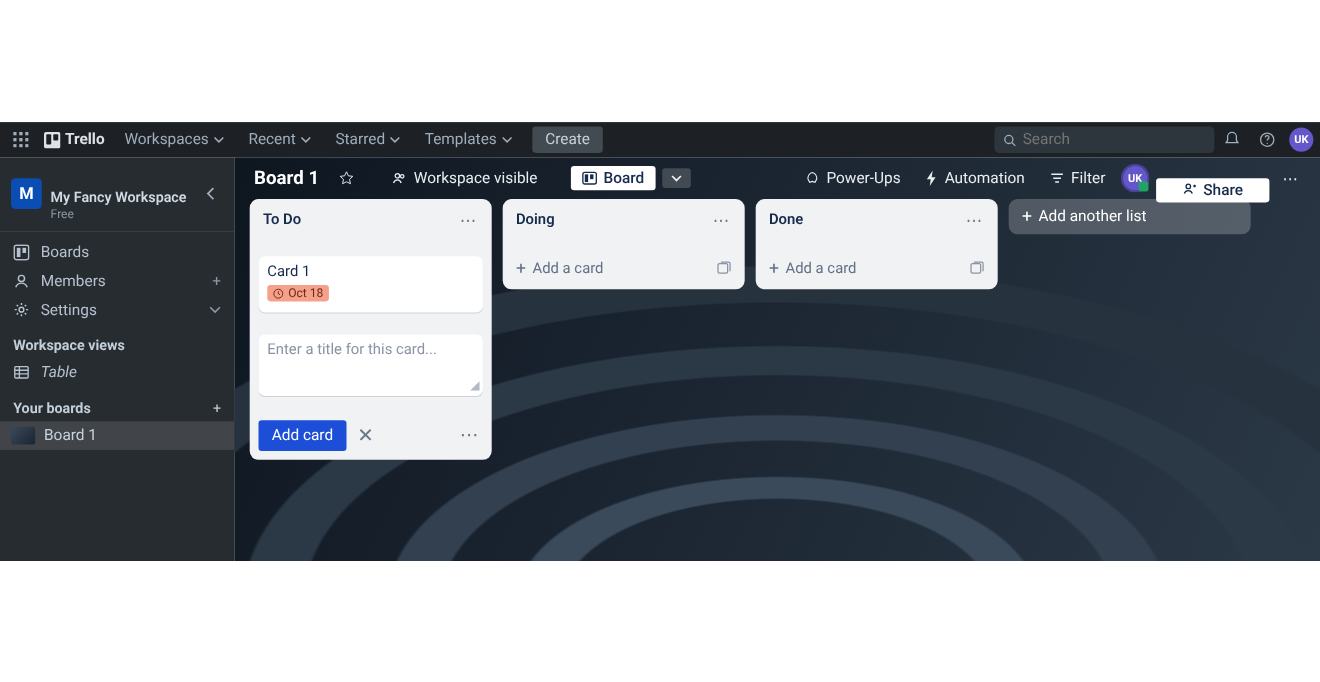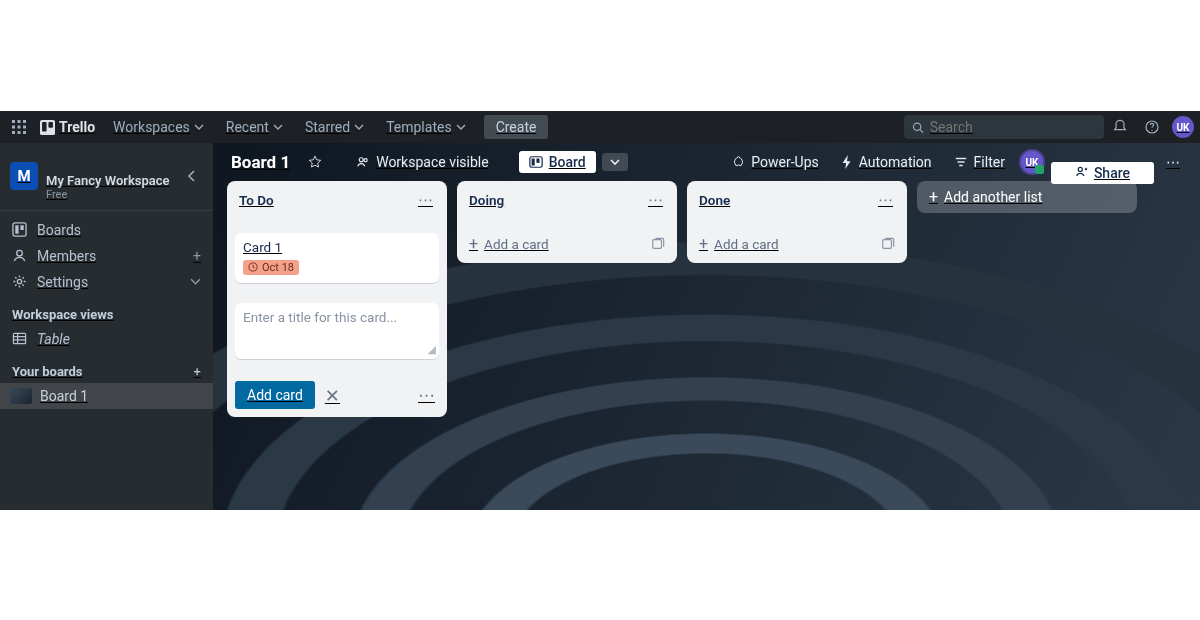--- a/index.html
+++ b/index.html
@@ -1,18 +1,18 @@
 <!DOCTYPE html>
 <html><head>
 <meta charset="utf-8">
 <style>
 * { margin:0; padding:0; box-sizing:border-box; font-family:-apple-system,BlinkMacSystemFont,"Segoe UI",Roboto,sans-serif; }
 body { width:1200px; height:620px; background:#fff; overflow:hidden; }
 .whitespace-top { height:111px; background:#fff; }
-.app { height:399px; display:flex; flex-direction:column; position:relative;text-decoration:underline; }
+.app { height:399px; display:flex; flex-direction:column; position:relative; }
 
 .topnav { height:32px; background:#1d2125; color:#9fadbc; display:flex; align-items:center; padding:0 6px; font-size:14px; }
 .topnav .apps-icon { padding:0 6px; cursor:pointer; }
 .topnav .logo { display:flex; align-items:center; gap:4px; padding:0 8px; font-weight:700; color:#dfe1e6; }
 .topnav .nav-items { display:flex; align-items:center; gap:2px; }
 .topnav .nav-item { display:flex; align-items:center; gap:4px; padding:4px 10px; cursor:pointer; border-radius:3px; }
 .topnav .create-btn { background:#424b52; color:#c7d1db; padding:4px 12px; margin-left:6px; border-radius:3px; cursor:pointer; }
 .topnav .spacer { flex:1; }
 .topnav .search { display:flex; align-items:center; gap:6px; background:#2d363c; padding:4px 8px; border-radius:4px; width:200px; color:#9fadbc; }
 .topnav .search input { background:none; border:none; outline:none; color:#9fadbc; font-size:14px; width:100%; }
@@ -58,21 +58,21 @@
 .list-title { font-size:13.5px; font-weight:600; color:#172b4d; flex:1; }
 .list-menu { color:#6b778c; cursor:pointer; padding:2px; font-size:15px; }
 .card { background:#fff; border-radius:6px; padding:6px 8px 8px; box-shadow:0 1px 0 rgba(9,30,66,0.15); cursor:pointer; font-size:13.5px; color:#172b4d; }
 .card-badges { margin-top:4px; }
 .due-badge { display:inline-flex; align-items:center; gap:4px; background:#f5a08a; color:#6b2c17; font-size:11px; padding:1px 5px; border-radius:3px; }
 .composer { background:#fff; border-radius:6px; box-shadow:0 1px 0 rgba(9,30,66,0.15); position:relative; }
 .composer textarea { border:none; outline:none; resize:none; width:100%; min-height:52px; padding:6px 8px; font-size:13.5px; font-family:inherit; color:#172b4d; background:none; }
 .composer textarea::placeholder { color:#8993a4; }
 .composer .grip { position:absolute; right:3px; bottom:3px; color:#b3bac5; transform:rotate(0deg); font-size:11px; pointer-events:none; }
 .composer-actions { display:flex; align-items:center; gap:10px; padding-top:2px; }
-.add-card-btn { background:#0369a1; color:#fff; border:none; padding:6px 12px; border-radius:3px; font-size:14px; cursor:pointer; }
+.add-card-btn { background:#1d4ed8; color:#fff; border:none; padding:6px 12px; border-radius:3px; font-size:14px; cursor:pointer; }
 .composer-cancel { color:#6b778c; cursor:pointer; font-size:18px; }
 .composer-more { margin-left:auto; color:#6b778c; cursor:pointer; font-size:17px; padding:0 4px; }
 .add-card-link { display:flex; align-items:center; gap:6px; color:#626f86; font-size:13.5px; padding:3px 4px; cursor:pointer; border-radius:6px; }
 .add-card-link .tmpl { margin-left:auto; color:#8993a4; cursor:pointer; }
 .add-list-btn { width:220px; background:rgba(255,255,255,0.22); color:#fff; border-radius:8px; padding:8px 12px; display:flex; align-items:center; gap:6px; cursor:pointer; font-size:14px; }
 .whitespace-bottom { height:110px; background:#fff; }
 svg { display:block; }
 </style>
 </head>
 <body>

